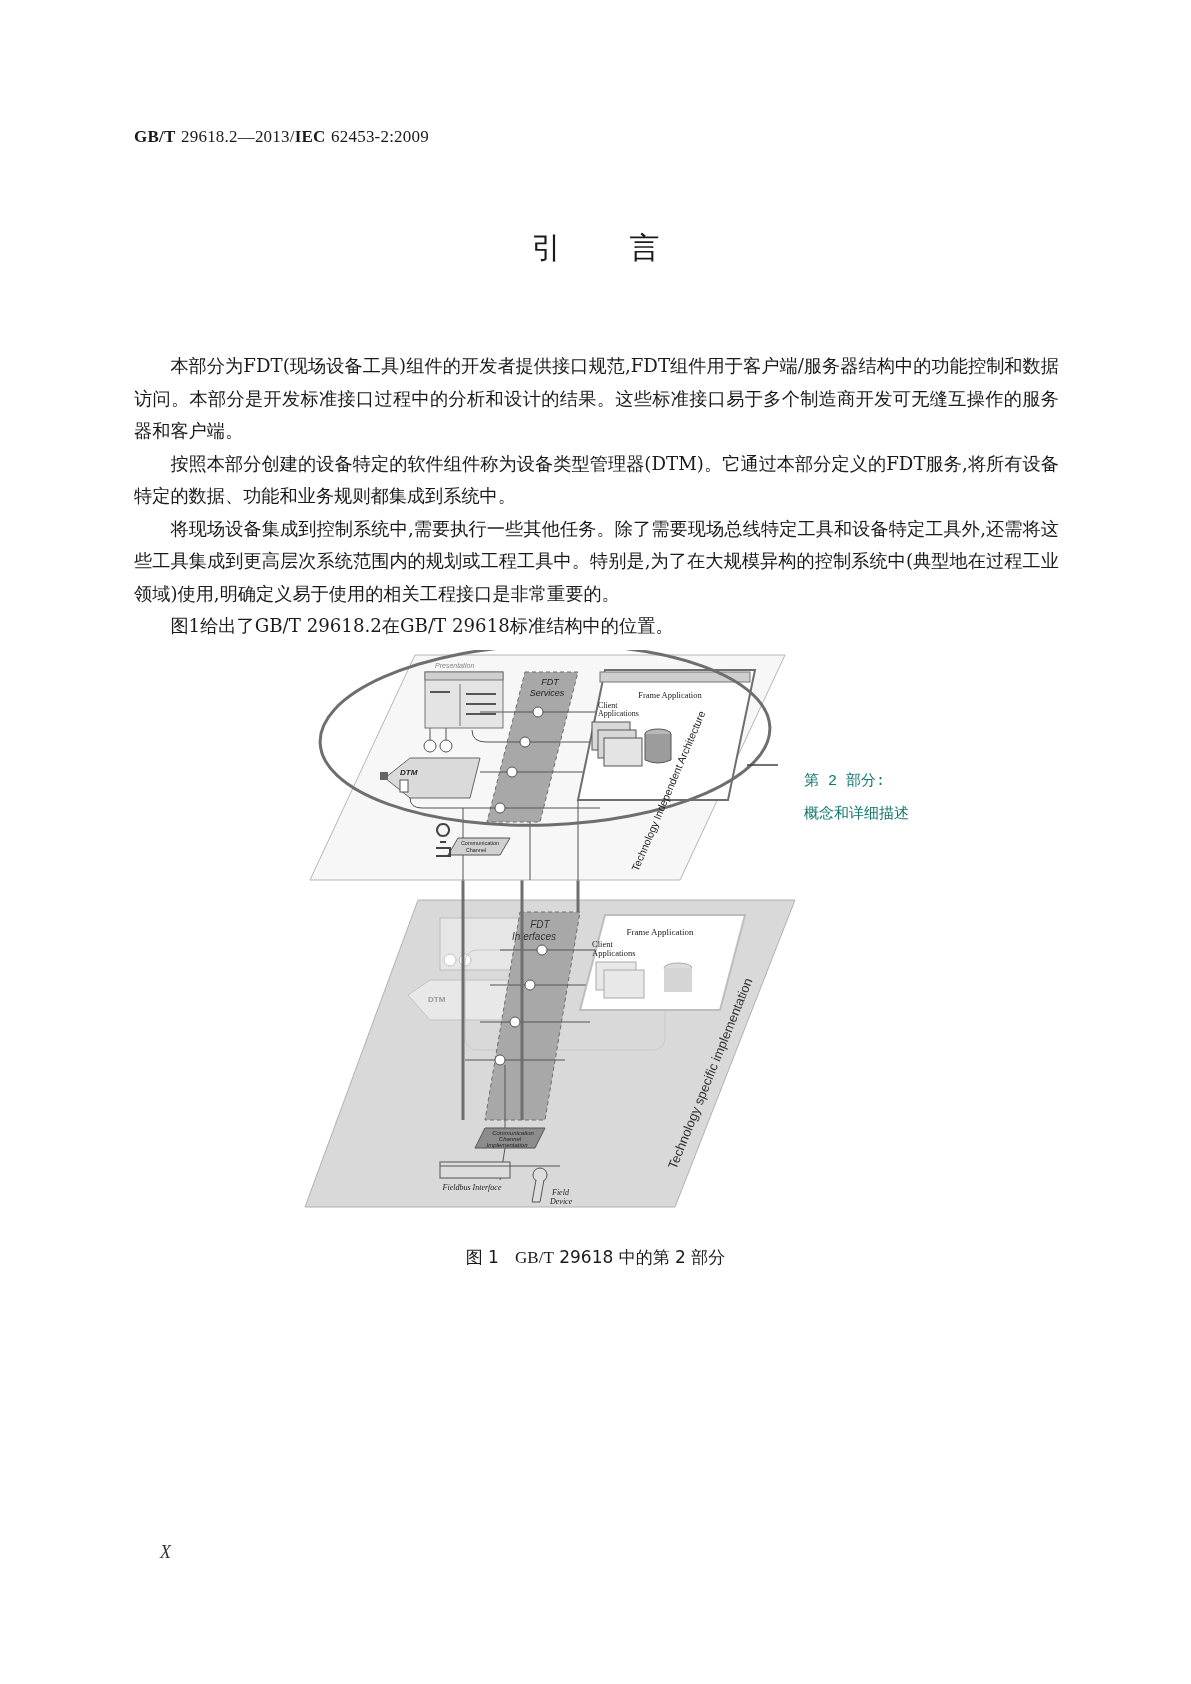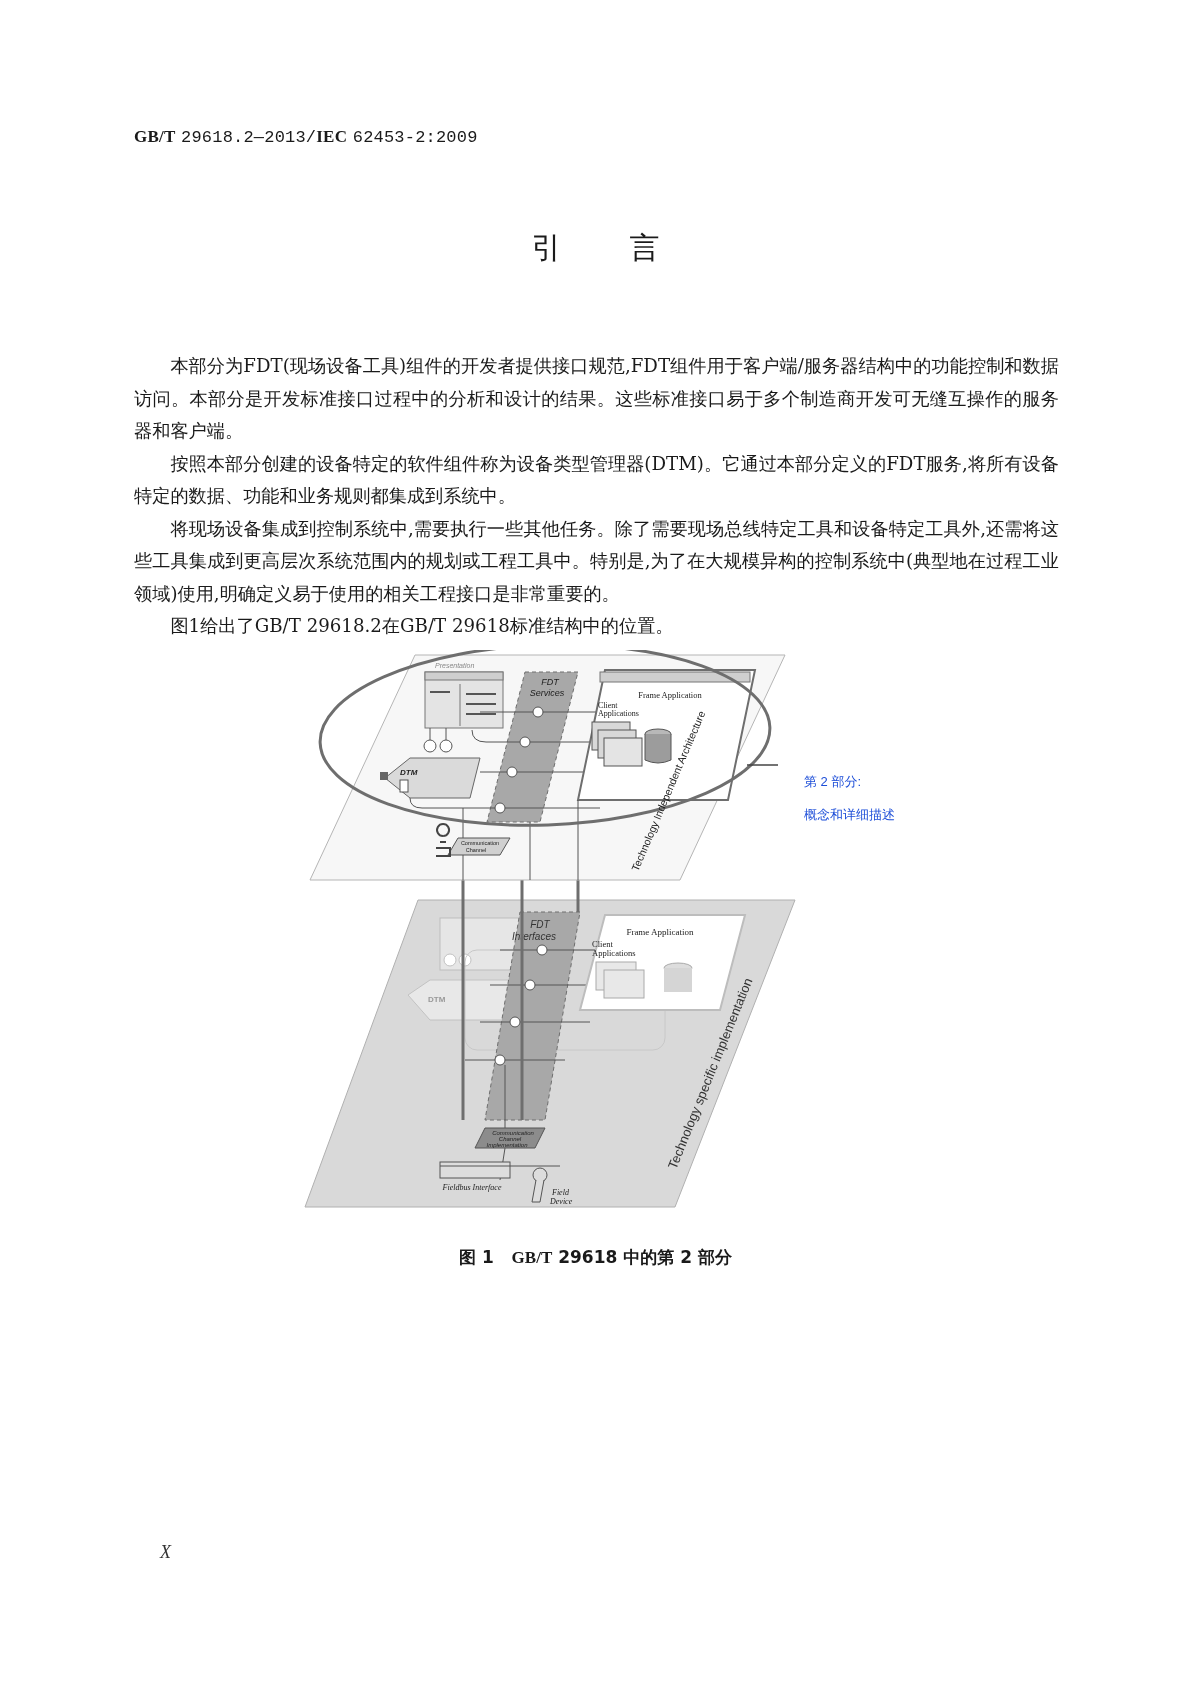--- a/index.html
+++ b/index.html
@@ -1,31 +1,31 @@
 <!DOCTYPE html>
 <html><head>
   <meta charset="utf-8">
   <style>
     html, body { margin: 0; padding: 0; background: #ffffff; }
     body { width: 1191px; height: 1684px; position: relative; overflow: hidden;
            font-family: "DejaVu Serif", "Liberation Serif", serif; color: #1a1a1a; }
     .header { position: absolute; left: 134px; top: 126px; font-size: 17px; letter-spacing: 0.2px; }
     .header .bold { font-family: "Liberation Serif", serif; font-weight: bold; }
-    .header .sans { font-family: Liberation Mono, monospace; }
+    .header .sans { font-family: Liberation Serif, serif; }
     .title { position: absolute; left: 0; width: 1191px; top: 228px; text-align: center;
              font-family: "DejaVu Sans", sans-serif; font-size: 30px; letter-spacing: 68px;
              text-indent: 68px; }
     .body-text { position: absolute; left: 134px; top: 328px; width: 925px; font-size: 18.2px;
                  line-height: 32.5px; text-align: justify; margin-top: 22px; }
     .body-text p { margin: 0; text-indent: 2em; }
     .figure { position: absolute; left: 300px; top: 650px; width: 620px; height: 560px; }
-    .side-note { position: absolute; left: 804px; top: 765px; font-size: 13px; line-height: 33px;
-                 font-family: Liberation Sans, sans-serif; color: #1d4ed8; }
+    .side-note { position: absolute; left: 804px; top: 765px; font-size: 15px; line-height: 33px;
+                 font-family: Liberation Mono, monospace; color: #0f766e; }
     .caption { position: absolute; left: 0; width: 1191px; top: 1246px; text-align: center;
-               font-family: "DejaVu Sans", sans-serif; font-size: 17px; font-weight: bold; }
+               font-family: "DejaVu Sans", sans-serif; font-size: 17px; font-weight: normal; }
     .caption .gb { font-family: "Liberation Serif", serif; }
     .page-num { position: absolute; left: 160px; top: 1542px; font-family: "Liberation Serif", serif;
                 font-style: italic; font-size: 18px; color: #333; }
     svg text { font-family: "Liberation Sans", sans-serif; }
     .serif-t { font-family: "Liberation Serif", serif; }
   </style>
 </head>
 <body>
 
 <div class="header">

